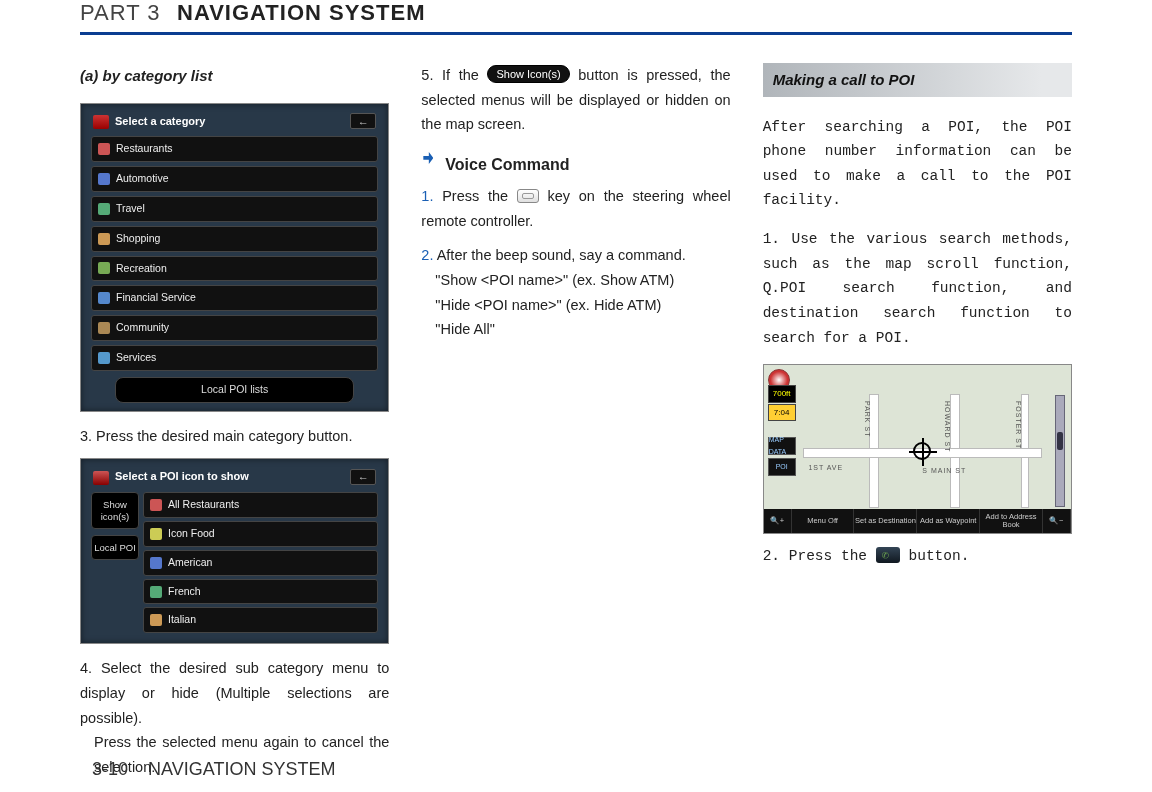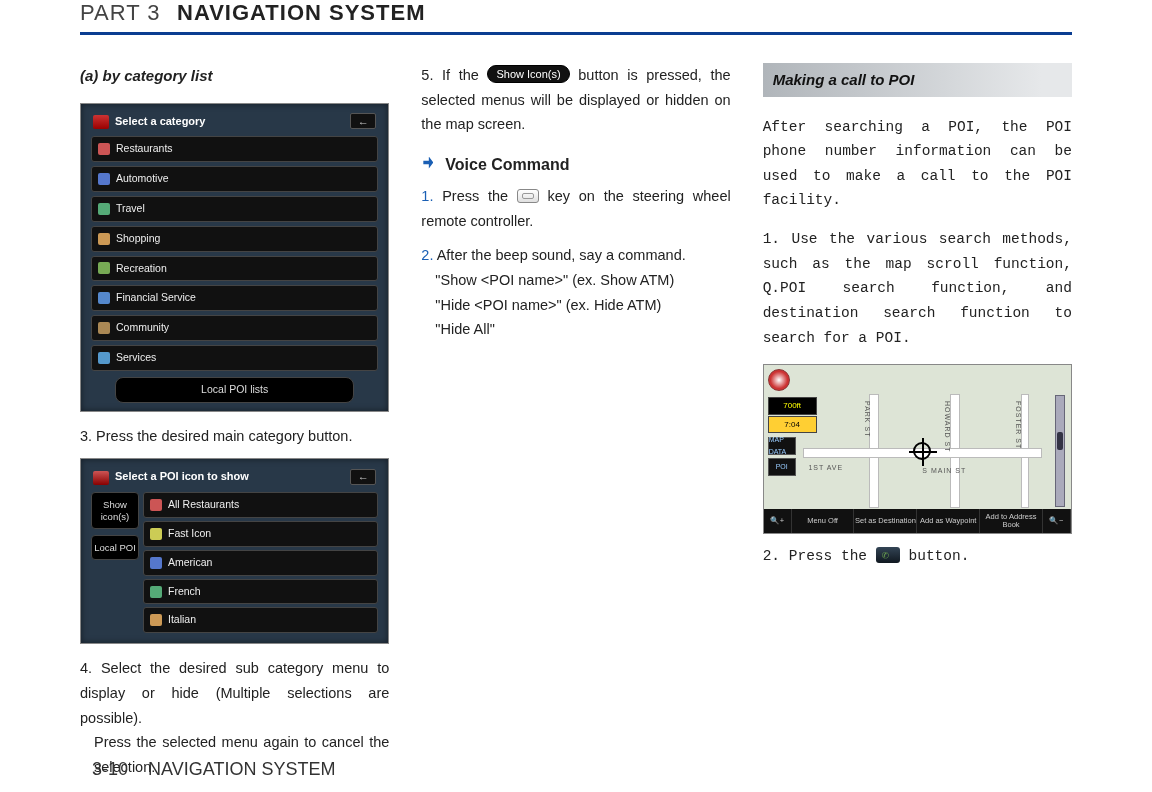--- a/index.html
+++ b/index.html
@@ -180,21 +180,21 @@
   }
   .key::after {
     content: "";
     position: absolute;
     left: 4px; right: 4px; top: 3px; bottom: 3px;
     border: 1px solid #999;
     border-radius: 2px;
   }
   .vc-head {
     display: flex;
-    align-items: center;
+    align-items: flex-start;
     gap: 6px;
     font-weight: 700;
     font-size: 16px;
     margin: 14px 0 6px 0;
   }
   .vc-icon {
     width: 18px; height: 18px;
     position: relative;
   }
   .vc-icon::before {
@@ -246,22 +246,22 @@
     margin-right: 40px;
   }
   .map-compass {
     position: absolute; left: 4px; top: 4px;
     width: 22px; height: 22px;
     border-radius: 50%;
     background: radial-gradient(#fff,#c33 60%);
     border: 1px solid #833;
   }
   .map-zoom {
-    position: absolute; left: 4px; top: 32px;
-    width: 49px;
+    position: absolute; left: 4px; top: 20px;
+    width: 28px;
   }
   .map-zoom div {
     background: #000; color: #ff0;
     font-size: 8px; text-align: center;
     border: 1px solid #444;
     margin-bottom: 1px;
     padding: 1px 0;
   }
   .map-zoom .clock { background: #ffcf33; color: #000; }
   .map-left {
@@ -424,21 +424,21 @@
           <div class="fig2-sidebtn">Show icon(s)</div>
           <div class="fig2-sidebtn">Local POI</div>
         </div>
         <div class="fig2-list">
           <div class="fig2-item">
               <span class="bicon"></span>
               <span>All Restaurants</span>
             </div>
           <div class="fig2-item">
               <span class="bicon" style="background:#cc5"></span>
-              <span>Fast Icon</span>
+              <span>Icon Food</span>
             </div>
           <div class="fig2-item">
               <span class="bicon" style="background:#57c"></span>
               <span>American</span>
             </div>
           <div class="fig2-item">
               <span class="bicon" style="background:#5a7"></span>
               <span>French</span>
             </div>
           <div class="fig2-item">

